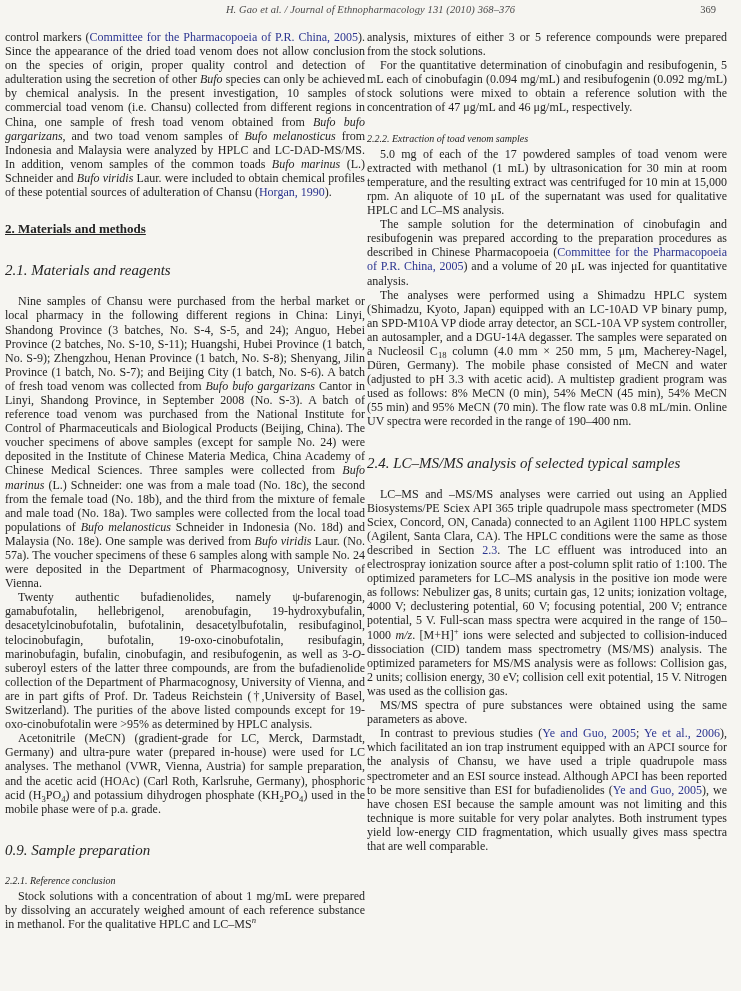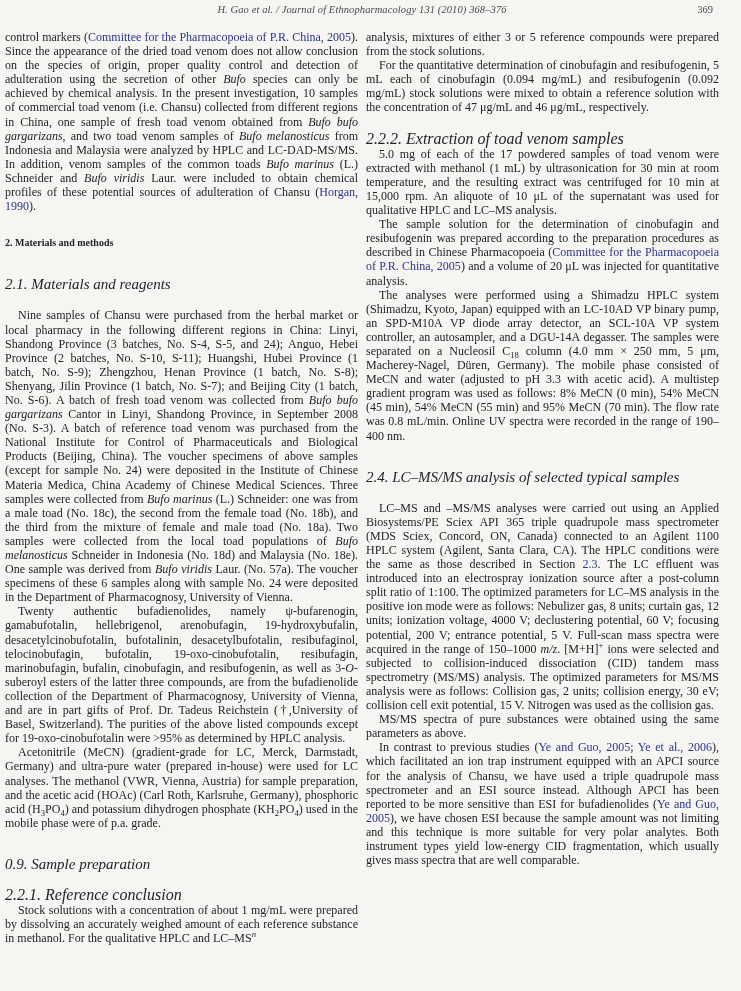--- a/index.html
+++ b/index.html
@@ -9,31 +9,31 @@
     --head:#4a4a4a;
   }
   html,body{margin:0;padding:0;}
   body{
     width:741px;height:991px;overflow:hidden;
     background:var(--bg);
     font-family:"Liberation Serif", serif;
     color:var(--ink);
     -webkit-font-smoothing:antialiased;
   }
-  .page{padding:4px 22px 0 5px;box-sizing:border-box;}
+  .page{padding:4px 5px 0 5px;box-sizing:border-box;}
   .page-header{position:relative;height:13px;margin-bottom:13px;font-size:10.5px;color:var(--head);}
   .running-head{text-align:center;font-style:italic;letter-spacing:0.1px;}
-  .page-num{position:absolute;right:6px;top:0;font-style:normal;}
-  .columns{display:flex;gap:8px;}
+  .page-num{position:absolute;right:20px;top:0;font-style:normal;}
+  .columns{display:flex;gap:2px;}
   .col{width:360px;text-align:justify;font-size:12px;line-height:14.1px;color:var(--ink);}
   .para{margin:0;}
   .para.ind{text-indent:13px;}
-  .h-bold{font-size:10px;font-weight:bold;margin:23px 0 17px 0;text-align:left;}
+  .h-bold{font-size:13px;font-weight:bold;margin:23px 0 17px 0;text-align:left;text-decoration:underline;}
   .h-italic{font-size:15px;font-weight:normal;font-style:italic;margin:27px 0 17px 0;text-align:left;}
-  .h-sub{font-size:16px;font-weight:normal;font-style:italic;margin:17px 0 1px 0;text-align:left;}
+  .h-sub{font-size:10px;font-weight:normal;font-style:italic;margin:17px 0 1px 0;text-align:left;}
   .it{font-style:italic;}
   a.ref-link{color:var(--link);text-decoration:none;cursor:pointer;}
   sub,sup{font-size:0.72em;line-height:0;}
   sup.it{font-style:italic;}
 </style>
 </head>
 <body>
 
 <div class="page">
   <div class="page-header">

